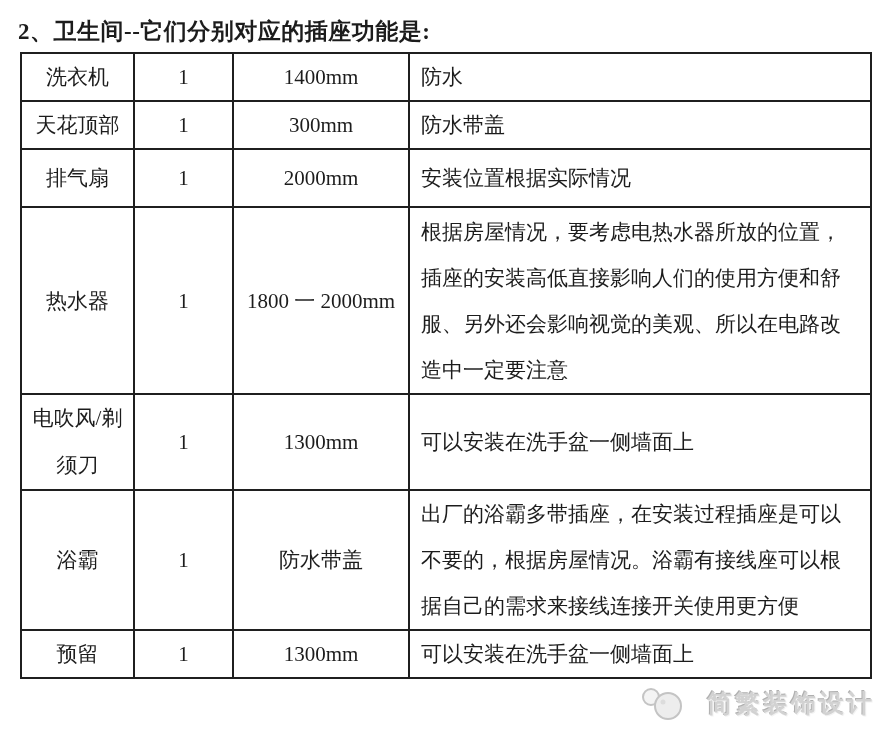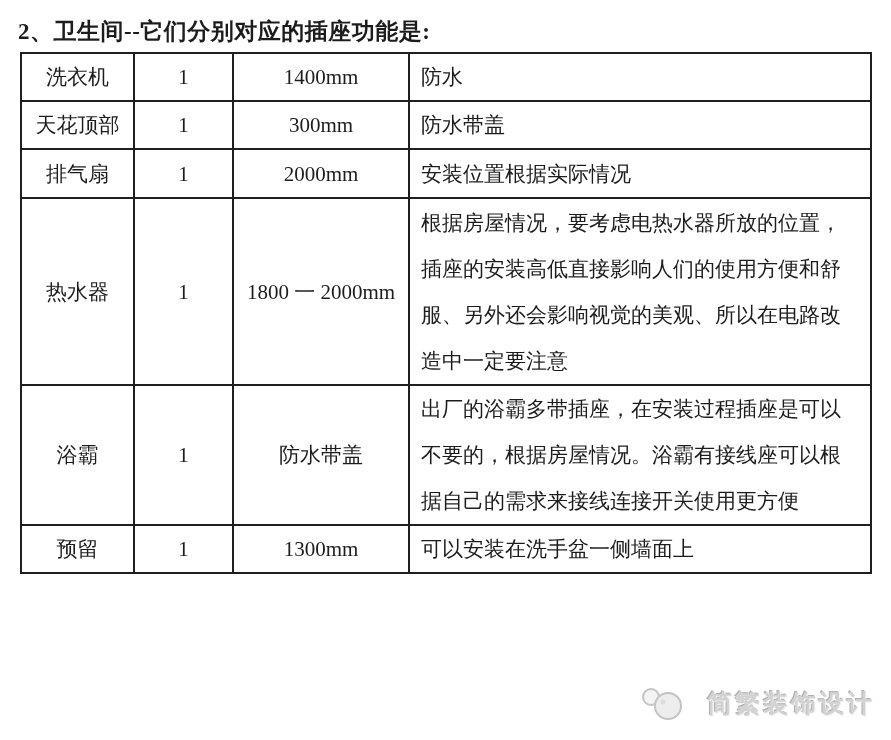--- a/index.html
+++ b/index.html
@@ -53,21 +53,21 @@
   .cell-desc {
     text-align: left;
     vertical-align: middle;
     padding: 0 24px 0 11px;
     line-height: 46px;
     word-break: break-all;
   }
   tr.h-header { height: 46px; }
   tr.h-r1 { height: 47px; }
   tr.h-r2 { height: 48px; }
-  tr.h-r3 { height: 49px; }
+  tr.h-r3 { height: 58px; }
   tr.h-r4 { height: 187px; }
   tr.h-r5 { height: 94px; }
   tr.h-r6 { height: 140px; }
   tr.h-r7 { height: 47px; }
   .watermark {
     position: absolute;
     right: 16px;
     bottom: 18px;
     display: flex;
     align-items: center;
@@ -117,20 +117,26 @@
     <td class="cell-center">1</td>
     <td class="cell-center">2000mm</td>
     <td class="cell-desc">安装位置根据实际情况</td>
   </tr>
   <tr class="h-r4">
     <td class="cell-center">热水器</td>
     <td class="cell-center">1</td>
     <td class="cell-center">1800 一 2000mm</td>
     <td class="cell-desc">根据房屋情况，要考虑电热水器所放的位置，插座的安装高低直接影响人们的使用方便和舒服、另外还会影响视觉的美观、所以在电路改造中一定要注意</td>
   </tr>
+  <tr class="h-r5">
+    <td class="cell-center" style="line-height:47px;">电吹风/剃须刀</td>
+    <td class="cell-center">1</td>
+    <td class="cell-center">1300mm</td>
+    <td class="cell-desc">可以安装在洗手盆一侧墙面上</td>
+  </tr>
   <tr class="h-r6">
     <td class="cell-center">浴霸</td>
     <td class="cell-center">1</td>
     <td class="cell-center">防水带盖</td>
     <td class="cell-desc">出厂的浴霸多带插座，在安装过程插座是可以不要的，根据房屋情况。浴霸有接线座可以根据自己的需求来接线连接开关使用更方便</td>
   </tr>
   <tr class="h-r7">
     <td class="cell-center">预留</td>
     <td class="cell-center">1</td>
     <td class="cell-center">1300mm</td>

